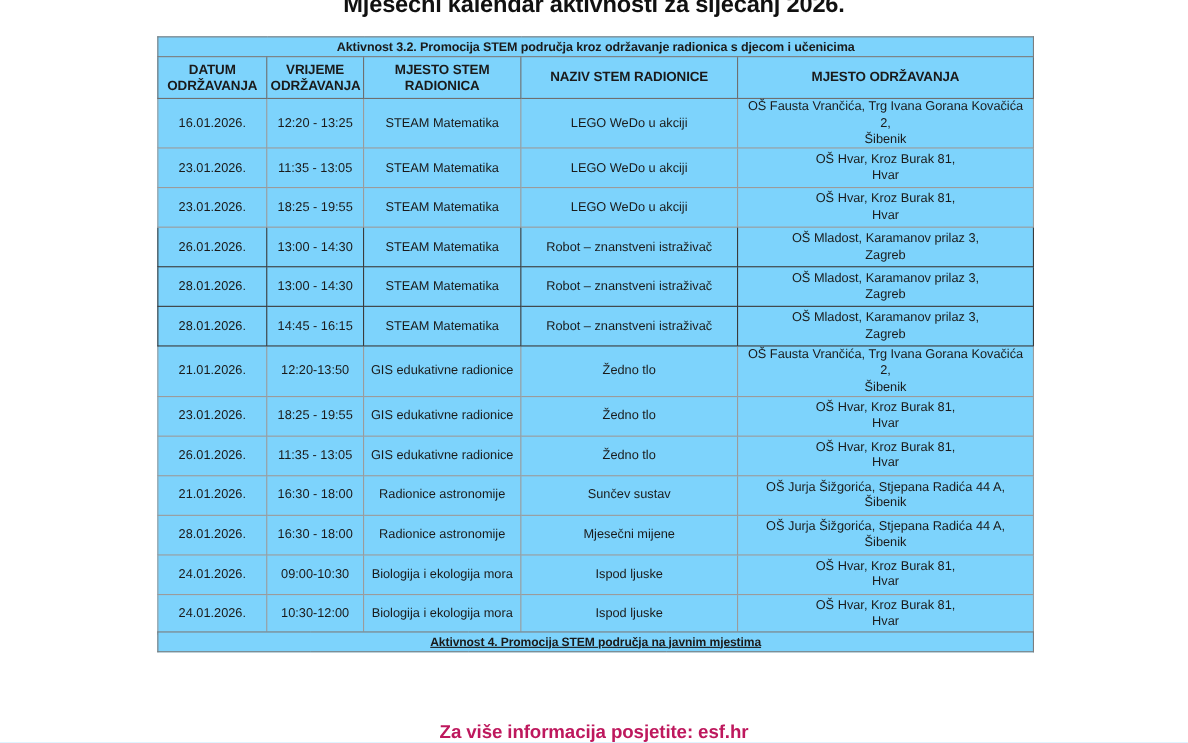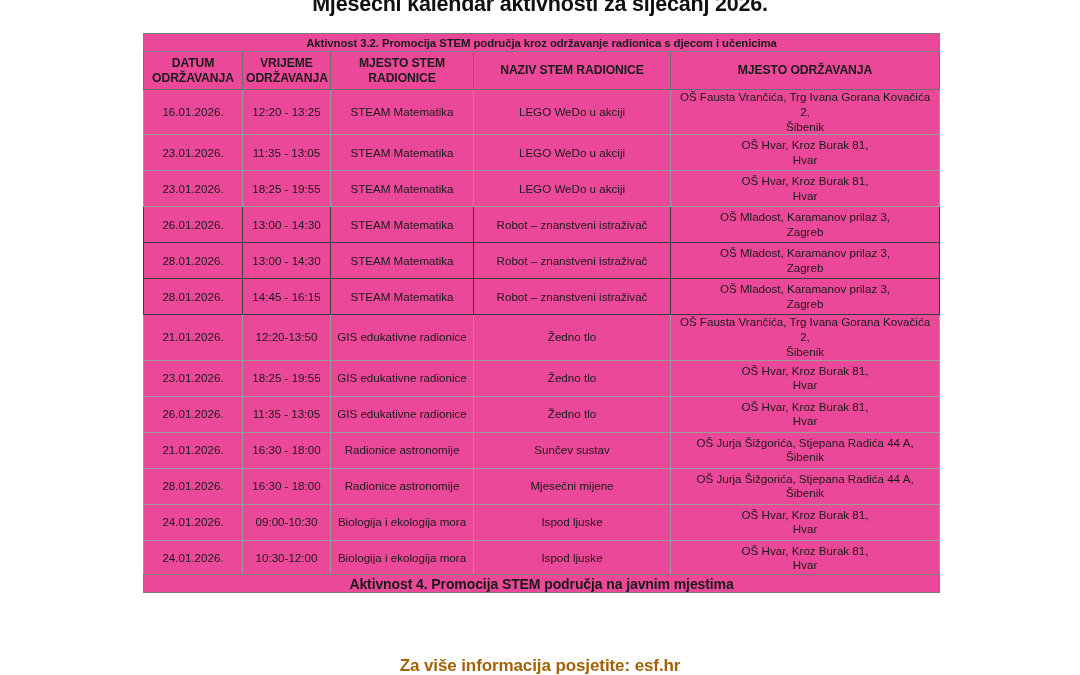--- a/index.html
+++ b/index.html
@@ -34,21 +34,21 @@
     letter-spacing: -0.2px;
     color: #111111;
     white-space: nowrap;
   }
 
   
   table.sheet {
     position: absolute;
     border-collapse: collapse;
     table-layout: fixed;
-    background: #ec4899;
+    background: #7dd3fc;
   }
   table.sheet td,
   table.sheet th {
     border: 1px solid #9b9b9b;
     padding: 0 3px;
     vertical-align: middle;
     text-align: center;
     font-weight: normal;
     color: #1a1a1a;
   }
@@ -88,24 +88,25 @@
   .place-line { display: block; }
 
   
   #table-aktivnost-4 {
     left: 143px;
     top: 574px;
     width: 796px;
   }
   #table-aktivnost-4 .band-title {
     height: 17px;
-    font-size: 14px;
+    font-size: 11px;
     font-weight: bold;
     letter-spacing: -0.1px;
     border-color: #7d7d7d;
+    text-decoration: underline;
   }
   #table-aktivnost-4 .col-head {
     height: 20px;
     font-size: 12.2px;
     font-weight: bold;
     letter-spacing: -0.1px;
     border-color: #6f6f6f;
   }
   #table-aktivnost-4 td.cell {
     height: 36px;
@@ -116,21 +117,21 @@
   
   .doc-footer {
     position: absolute;
     left: 0;
     top: 656px;
     width: 1080px;
     text-align: center;
     font-size: 17px;
     font-weight: bold;
     letter-spacing: -0.1px;
-    color: #a16207;
+    color: #be185d;
     white-space: nowrap;
   }
 </style>
 </head>
 <body>
 
 <div class="page">
 
   <div class="doc-title">Mjesečni kalendar aktivnosti za siječanj 2026.</div>
 
@@ -150,21 +151,21 @@
         <td class="col-head">
           <span>DATUM</span><br>
           <span>ODRŽAVANJA</span>
         </td>
         <td class="col-head">
           <span>VRIJEME</span><br>
           <span>ODRŽAVANJA</span>
         </td>
         <td class="col-head">
           <span>MJESTO STEM</span><br>
-          <span>RADIONICE</span>
+          <span>RADIONICA</span>
         </td>
         <td class="col-head">NAZIV STEM RADIONICE</td>
         <td class="col-head">MJESTO ODRŽAVANJA</td>
       </tr>
     <tr>
           <td class="cell">16.01.2026.</td>
           <td class="cell">12:20 - 13:25</td>
           <td class="cell">STEAM Matematika</td>
           <td class="cell">LEGO WeDo u akciji</td>
           <td class="cell">

